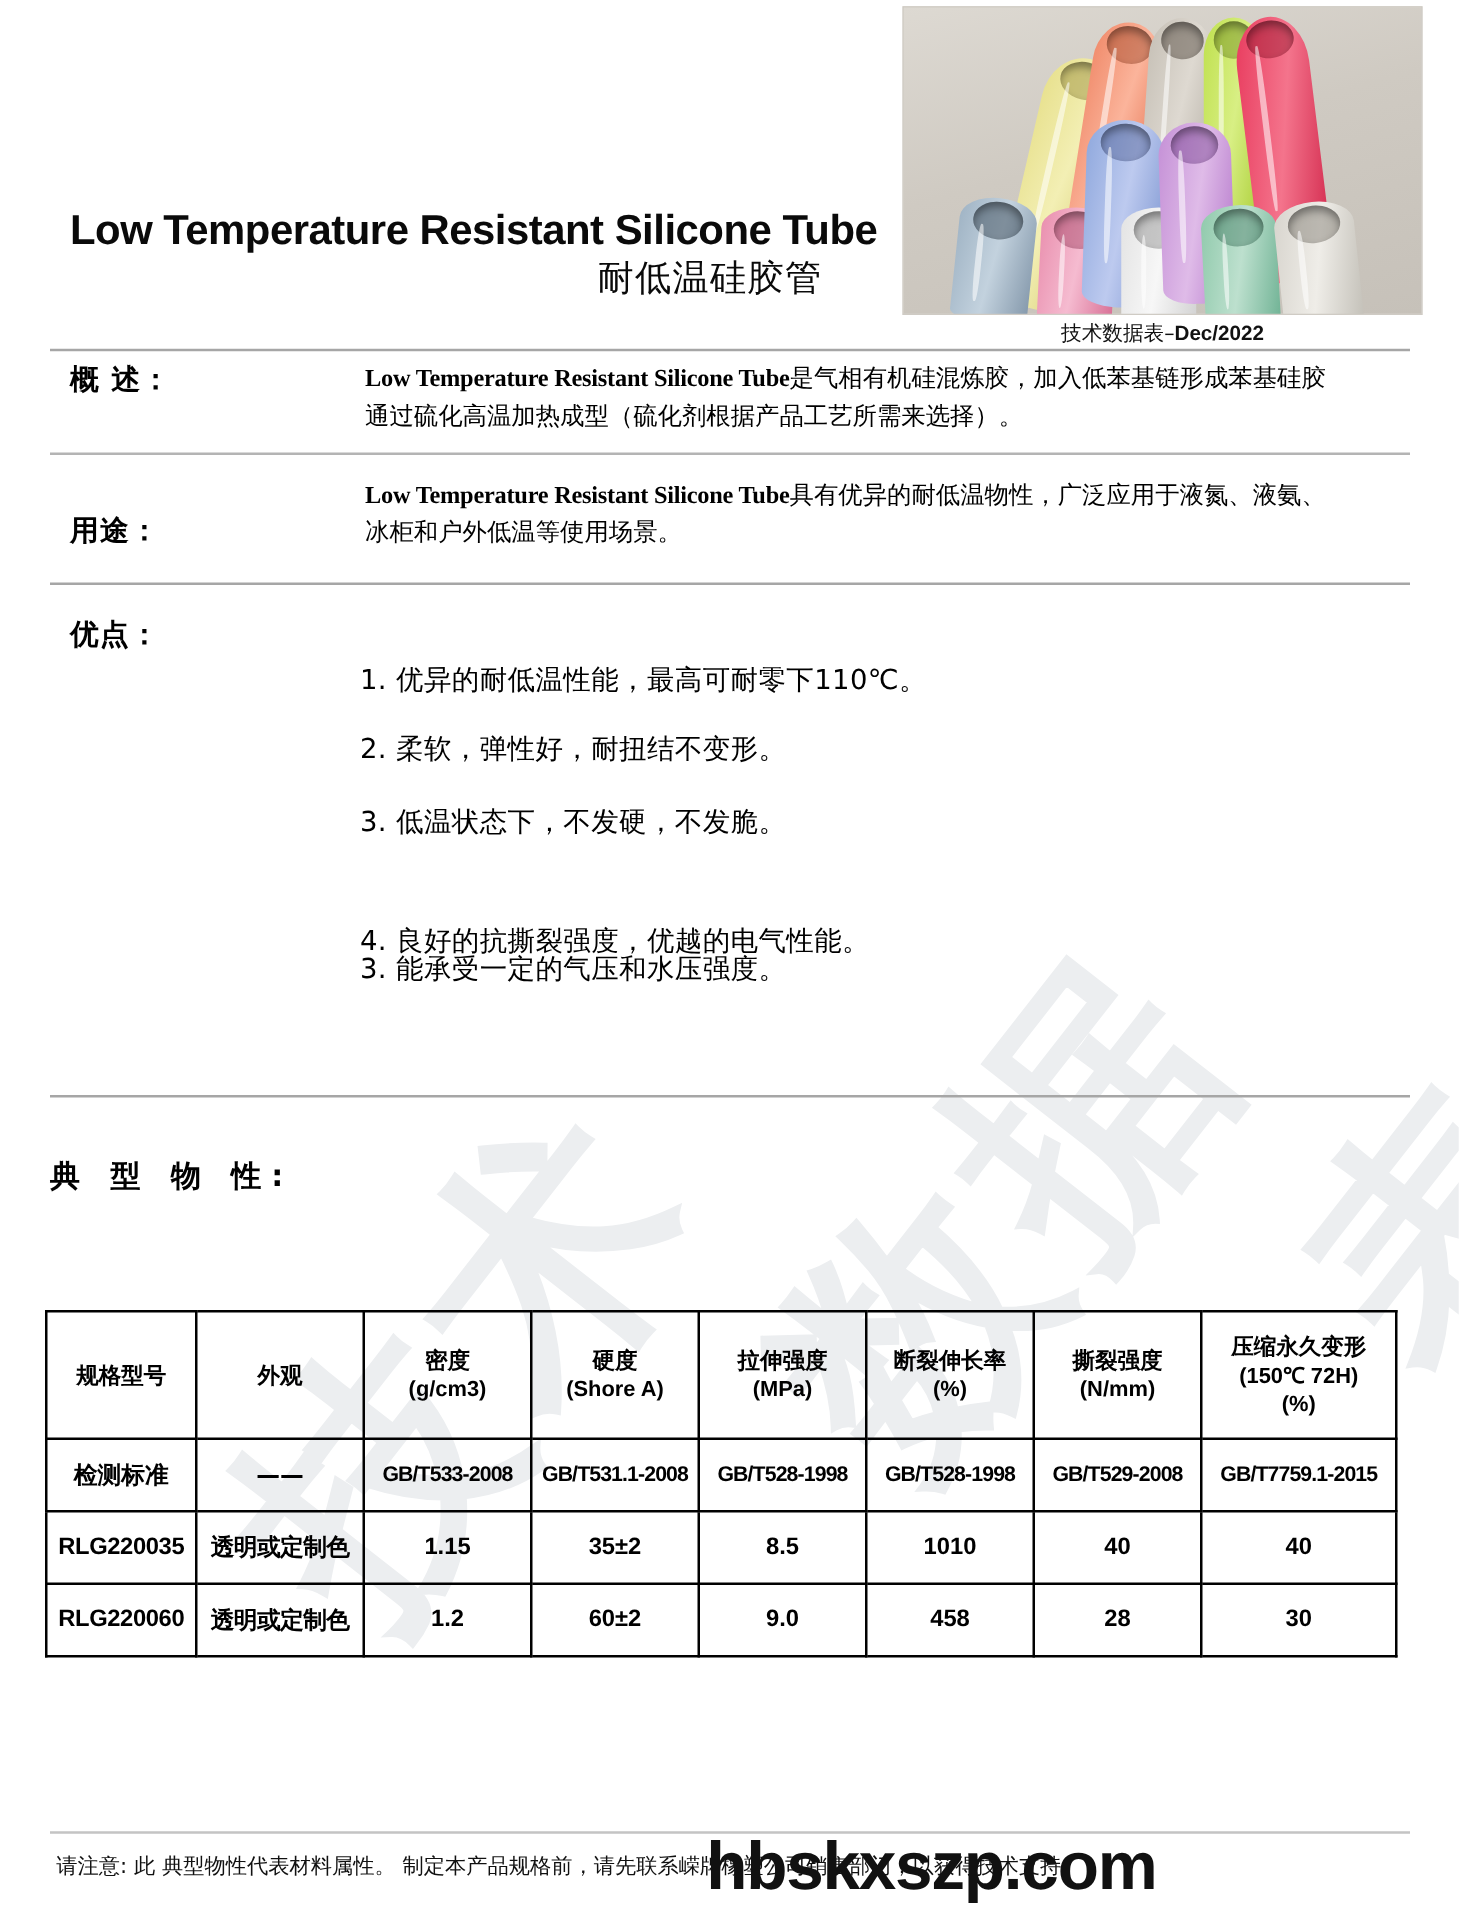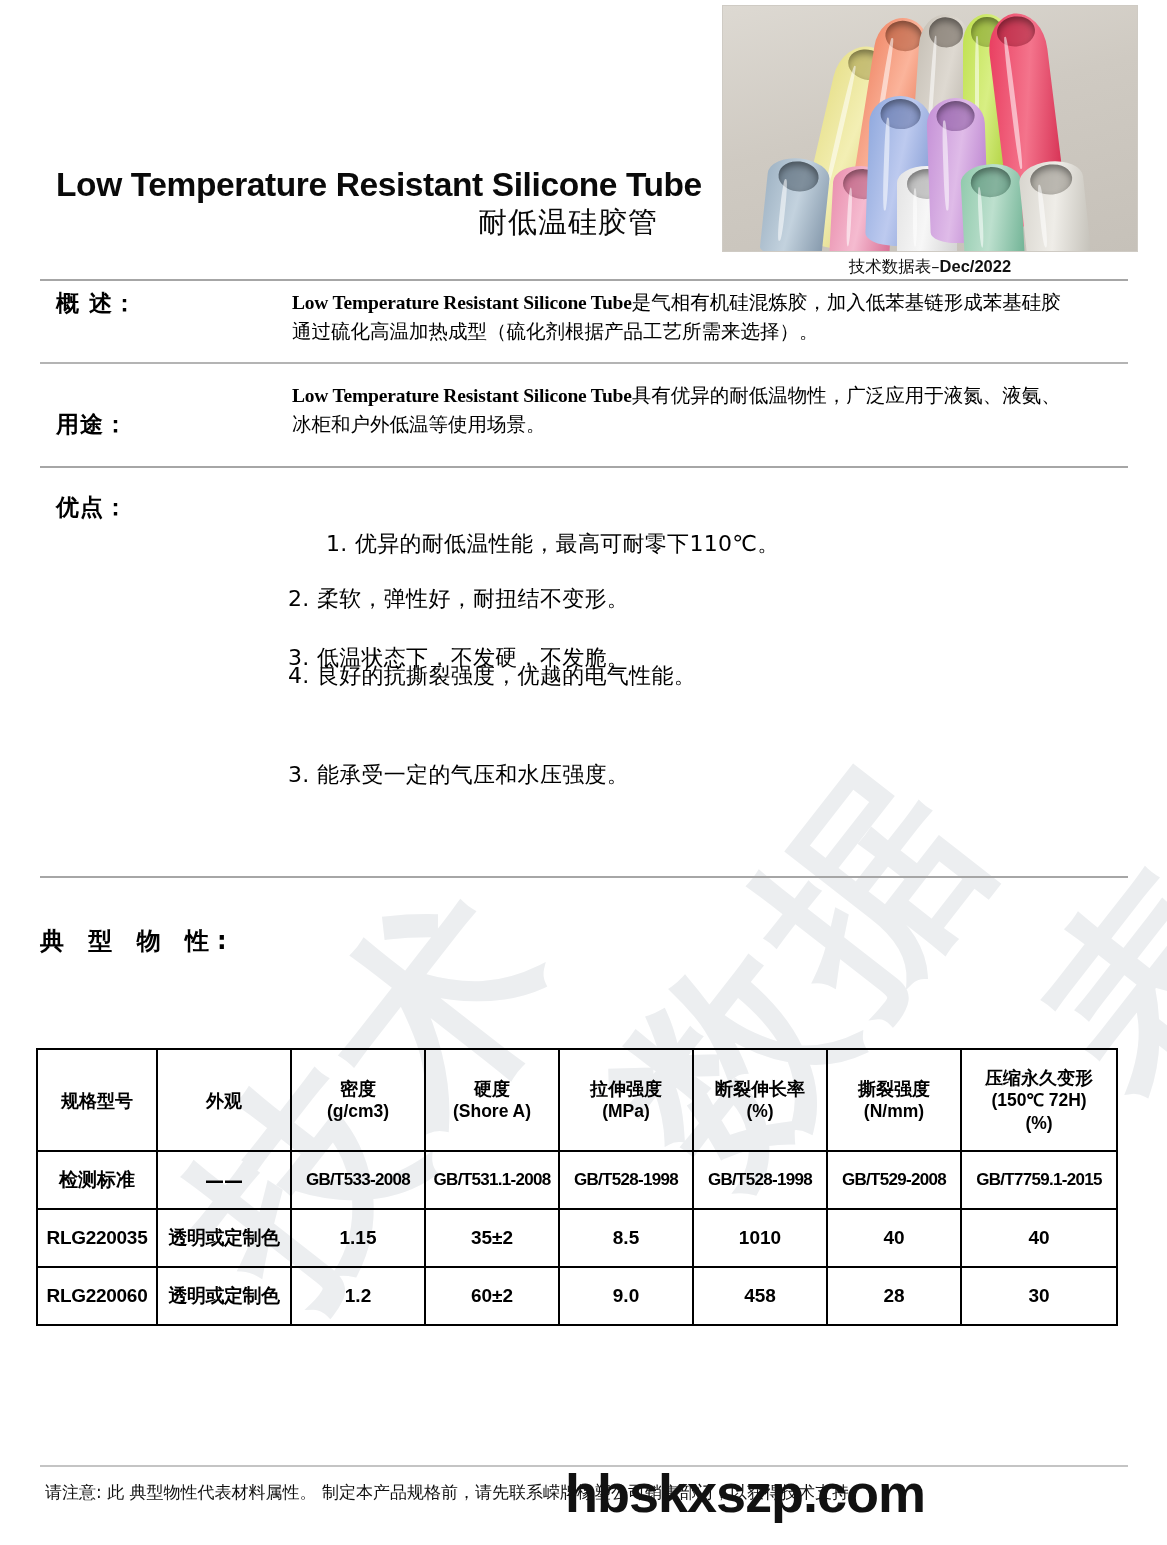--- a/index.html
+++ b/index.html
@@ -386,24 +386,24 @@
 <div class="sec-label" style="left:56px; top:409px;">用途：</div>
 <div class="sec-body" style="left:292px; top:381px; width:840px;">
   <span class="en">Low Temperature Resistant Silicone Tube</span><span>具有优异的耐低温物性，广泛应用于液氮、液氨、</span><br>
   <span>冰柜和户外低温等使用场景。</span>
 </div>
 
 <div class="rule" style="top:466px;"></div>
 
 <div class="sec-label" style="left:56px; top:492px;">优点：</div>
 
-<div class="adv" style="top:529px;margin-left:38px;">1. 优异的耐低温性能，最高可耐零下110℃。</div>
+<div class="adv" style="top:529px;">1. 优异的耐低温性能，最高可耐零下110℃。</div>
 <div class="adv" style="top:584px;">2. 柔软，弹性好，耐扭结不变形。</div>
 <div class="adv" style="top:643px;">3. 低温状态下，不发硬，不发脆。</div>
-<div class="adv" style="top:661px;">4. 良好的抗撕裂强度，优越的电气性能。</div>
+<div class="adv" style="top:738px;">4. 良好的抗撕裂强度，优越的电气性能。</div>
 <div class="adv" style="top:760px;">3. 能承受一定的气压和水压强度。</div>
 
 <div class="rule" style="top:876px;"></div>
 
 <div id="props-title">典 型 物 性:</div>
 
 <div id="tbl-wrap">
   <table class="props">
     <colgroup>
       <col style="width:120px">

